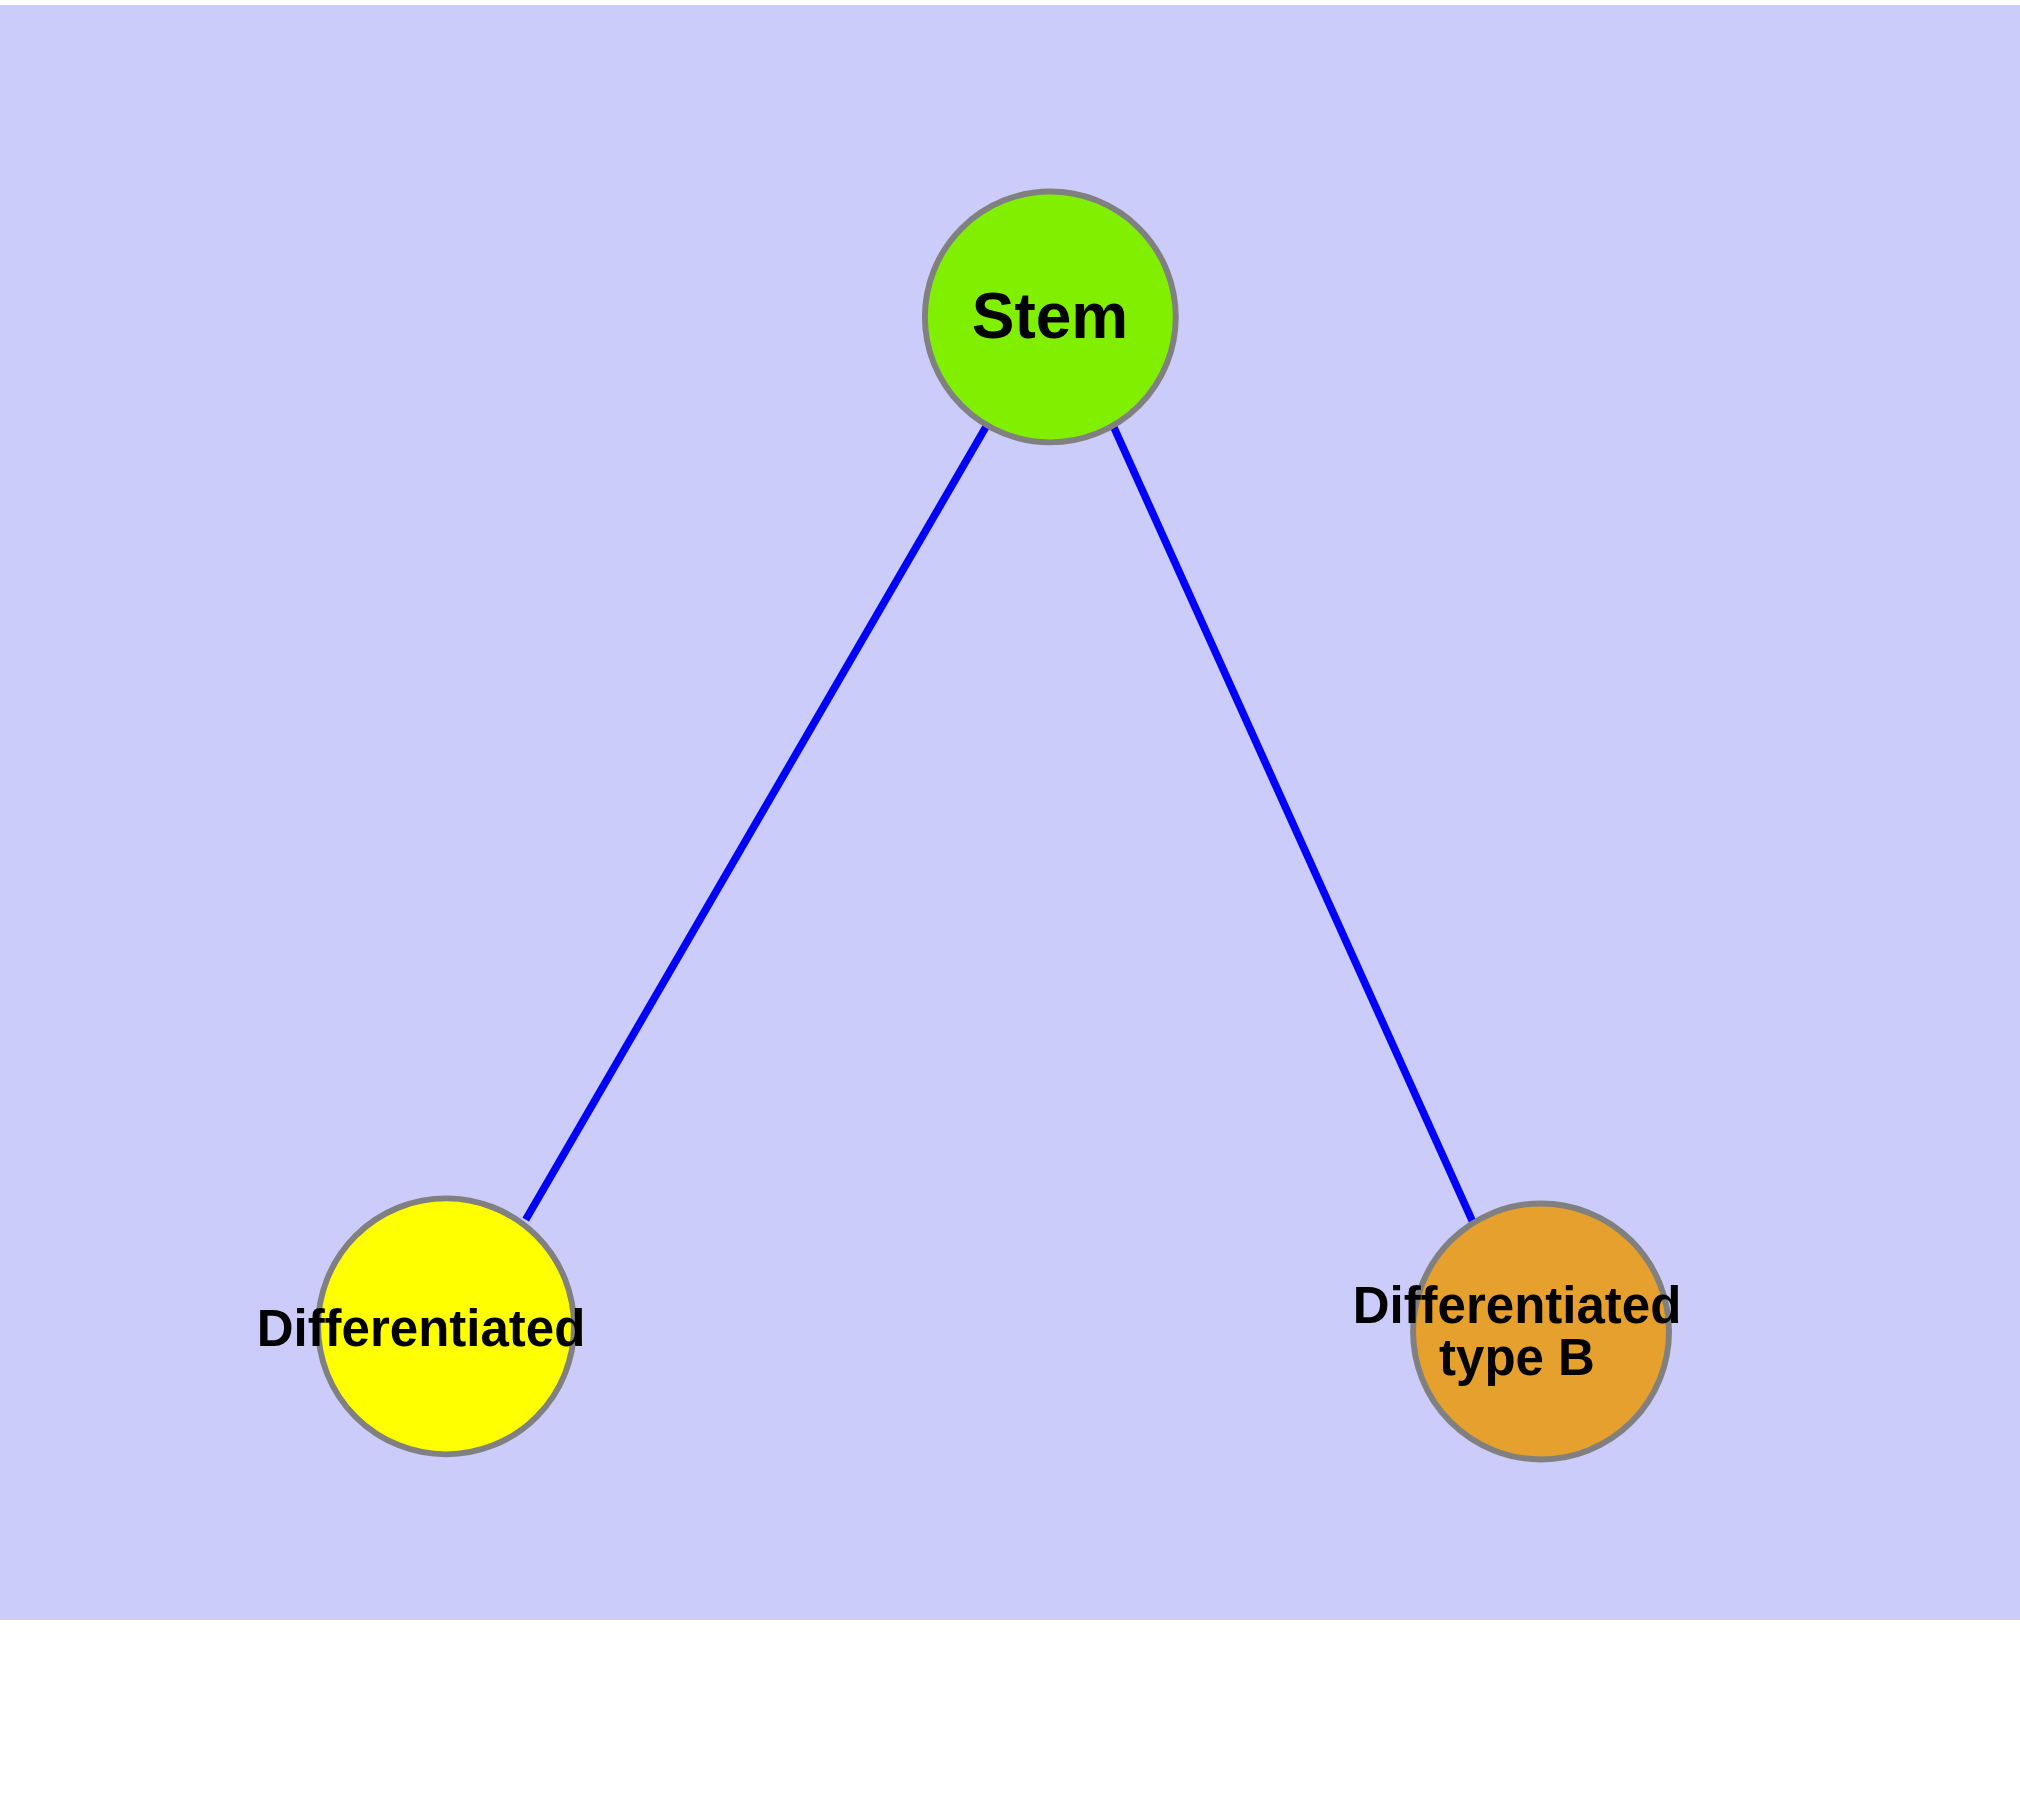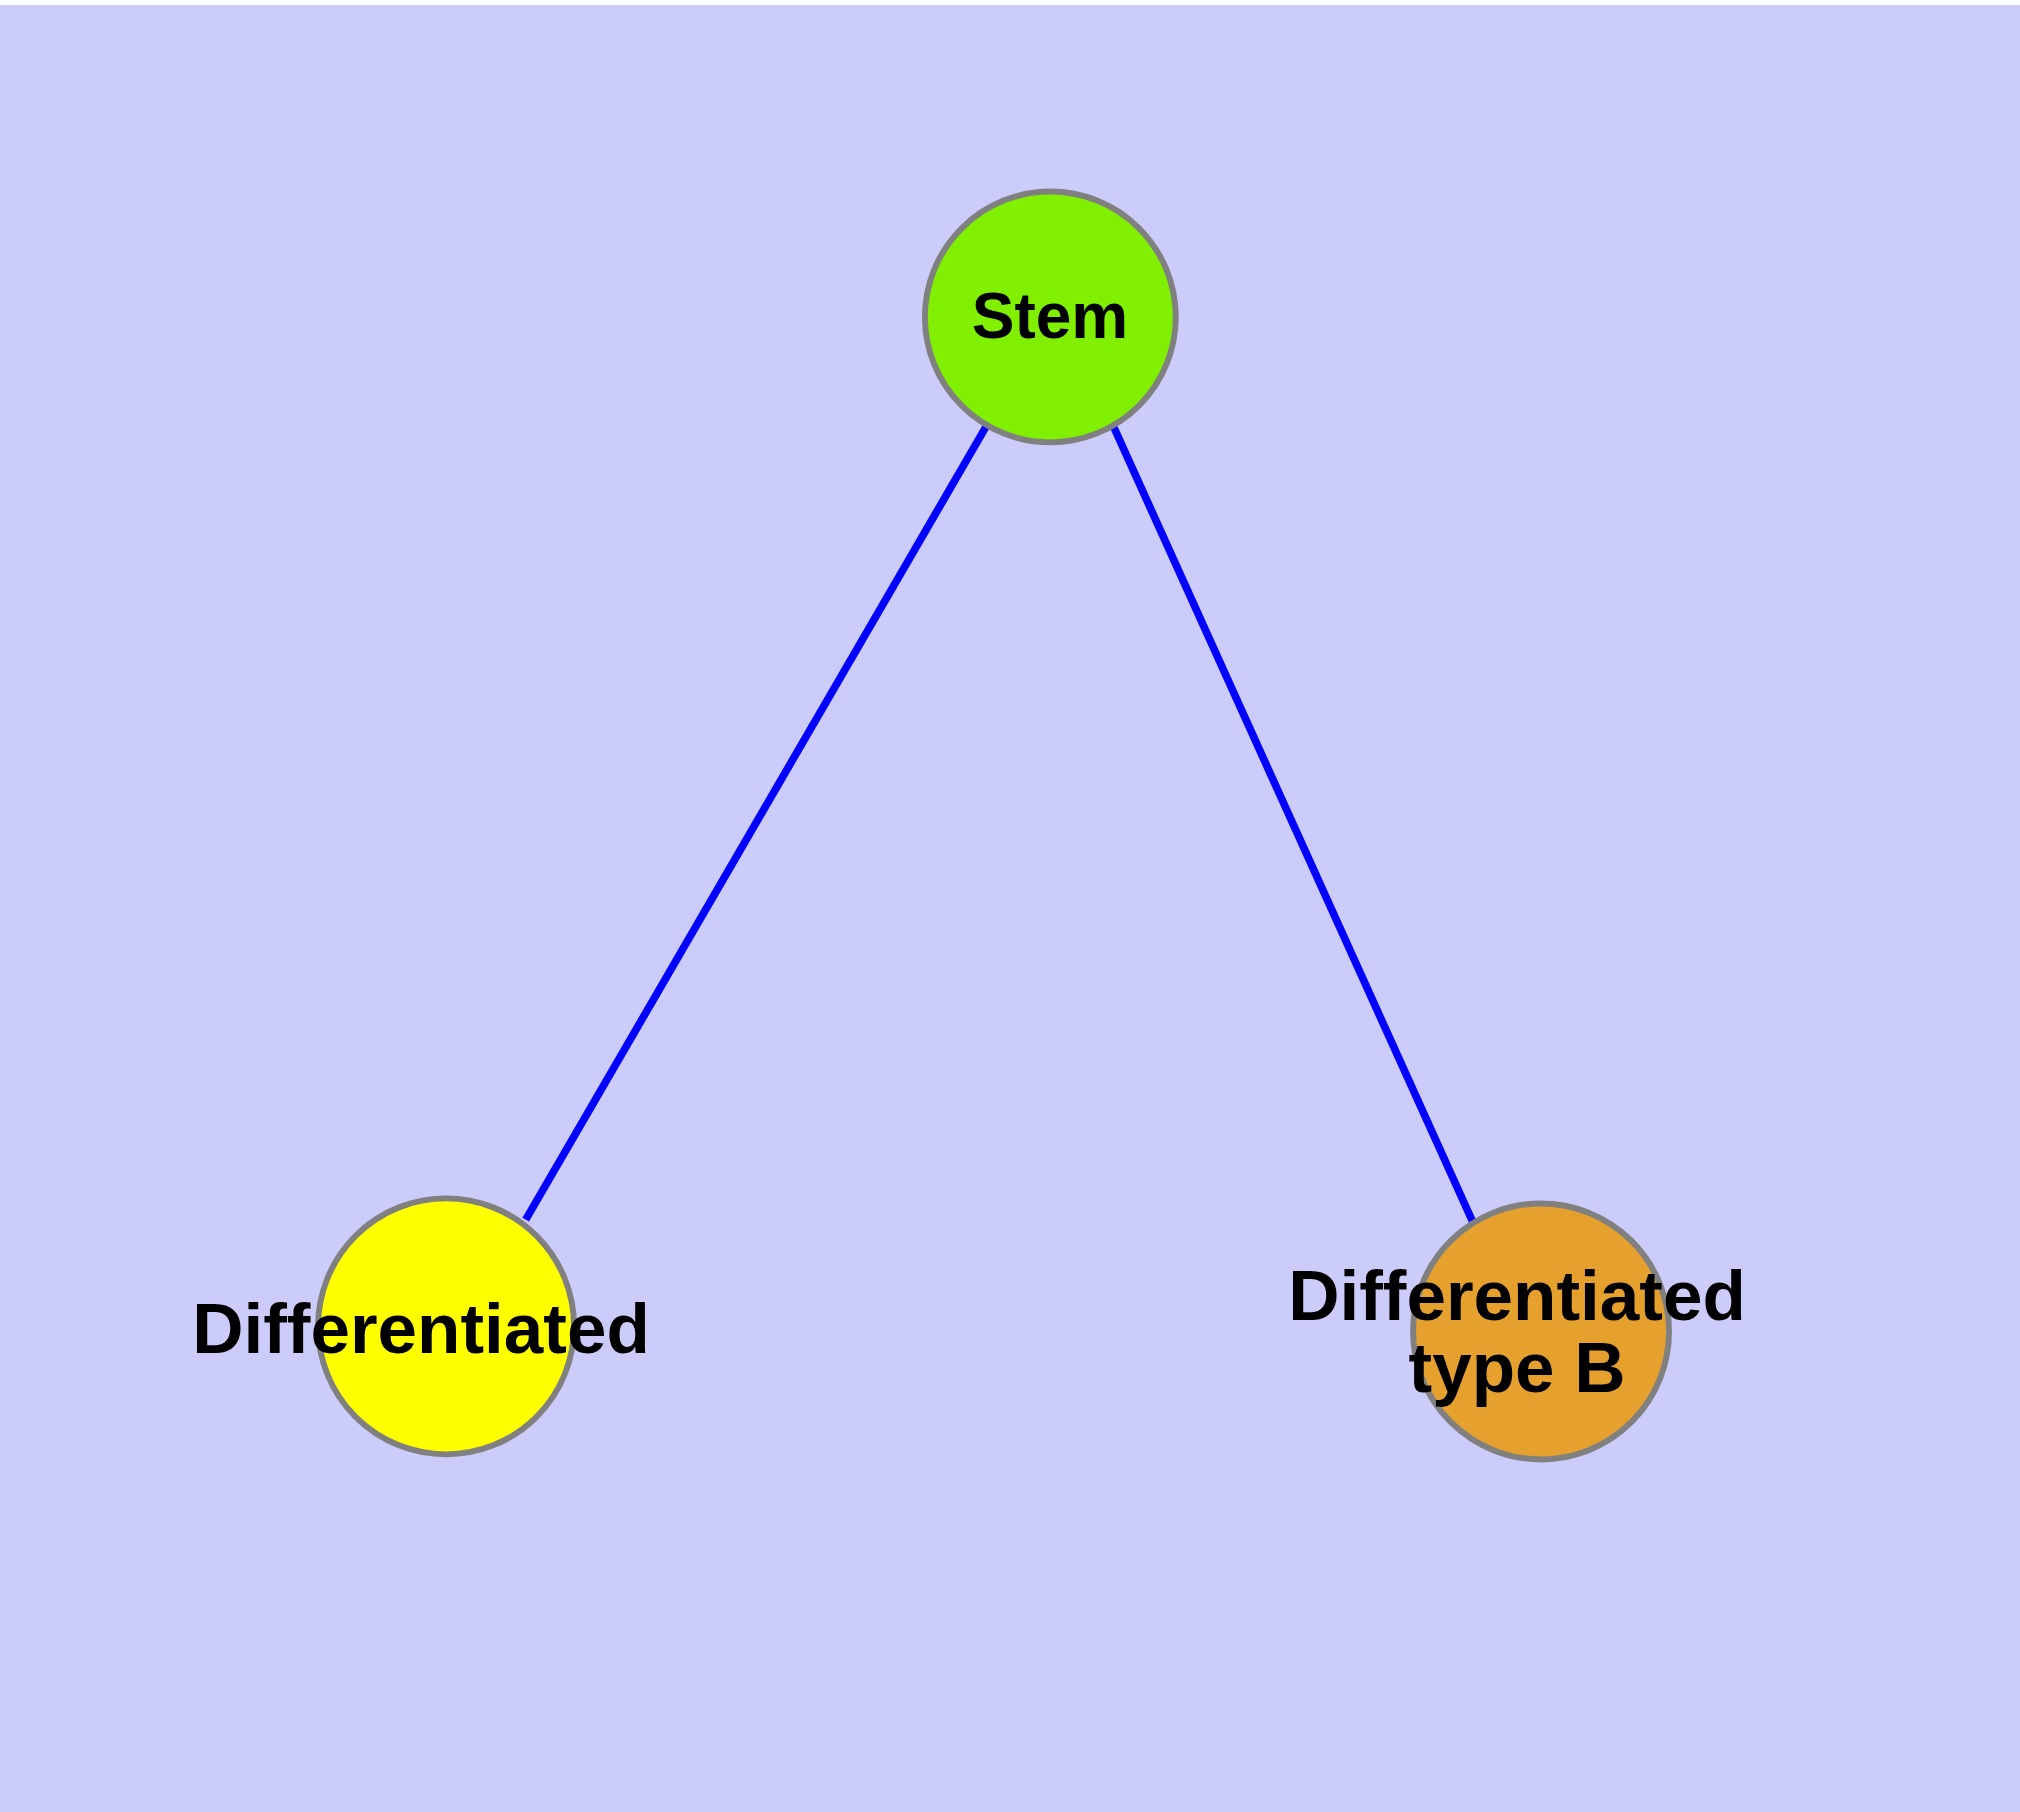--- a/index.html
+++ b/index.html
@@ -35,27 +35,27 @@
     color: #000000;
     white-space: nowrap;
     line-height: 1.02;
     transform: translate(-50%, -50%);
     pointer-events: none;
   }
   .label-stem {
     font-size: 64px;
   }
   .label-multi {
-    font-size: 71px;
+    font-size: 51px;
   }
 </style>
 </head>
 <body>
 
-<div id="canvas" style="width: 2021px; height: 1812px;">
+<div id="canvas" style="width: 2021px; height: 1620px;">
 
   <div id="bg-rect" style="background: rgb(204, 204, 250);"></div>
 
   <svg id="graph-svg" viewBox="0 0 2384 2138">
     <g id="edges-group">
         <line x1="1164" y1="502" x2="620" y2="1439" stroke="#0000ff" stroke-width="9" stroke-linecap="butt"></line>
         <line x1="1313" y1="502" x2="1738" y2="1443" stroke="#0000ff" stroke-width="9" stroke-linecap="butt"></line>
       </g>
     <g id="nodes-group">
         <circle cx="1239" cy="374" r="148" fill="#80f000" stroke="#808080" stroke-width="7"></circle>

